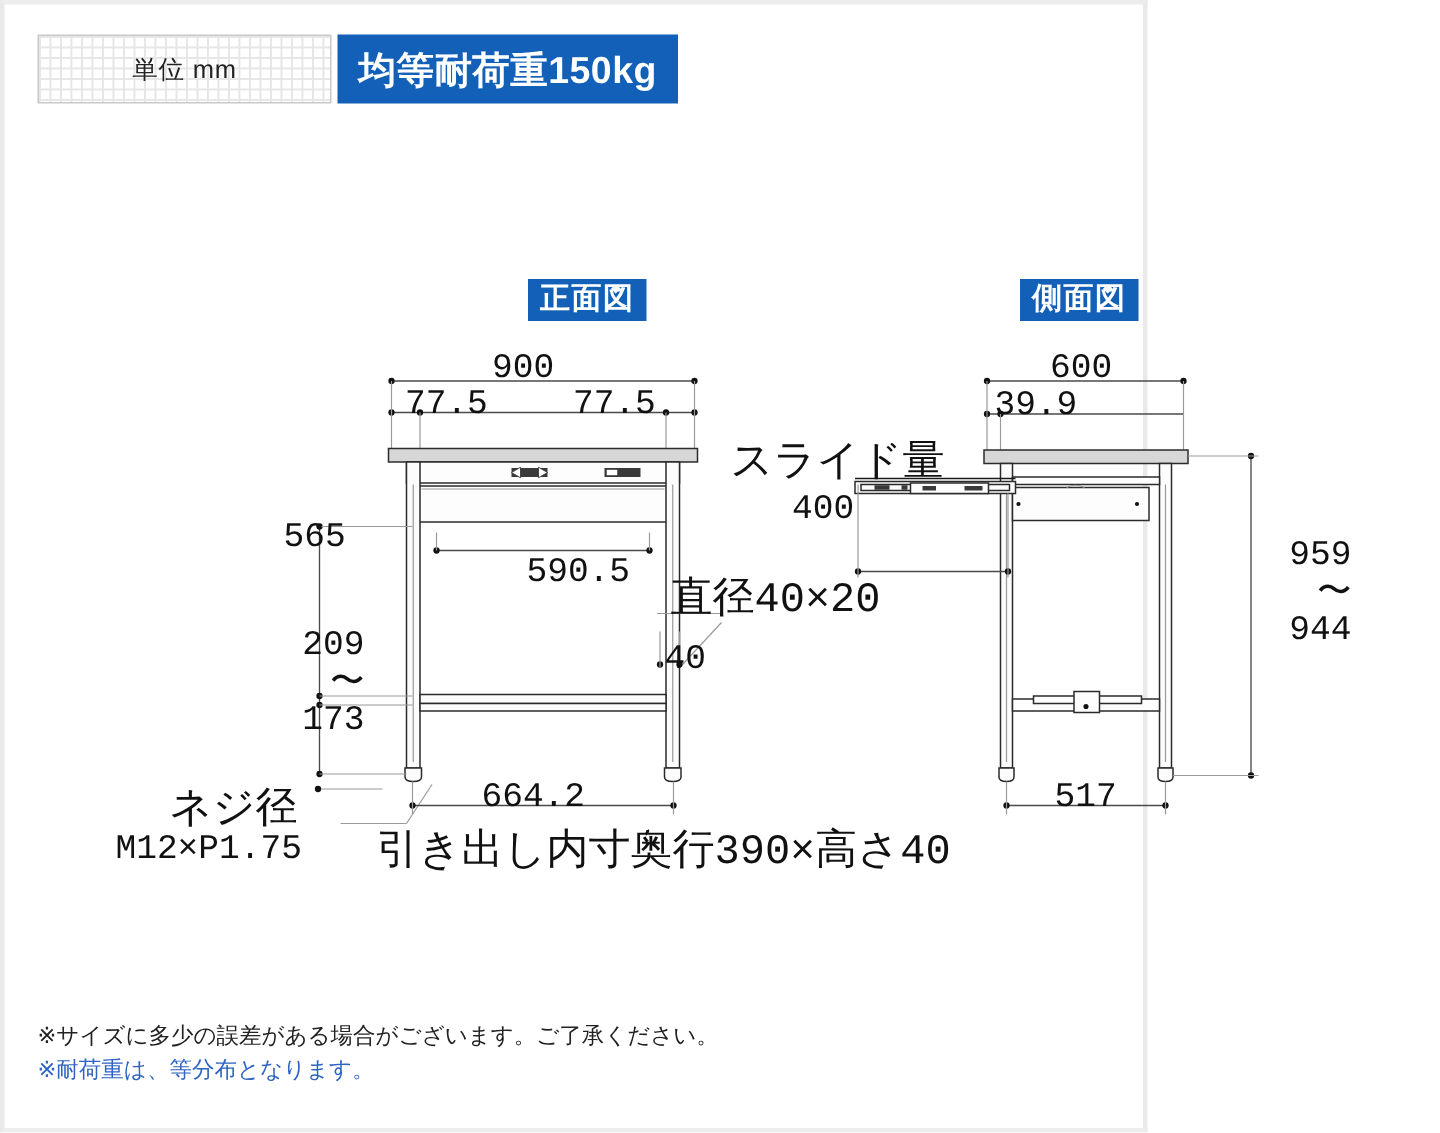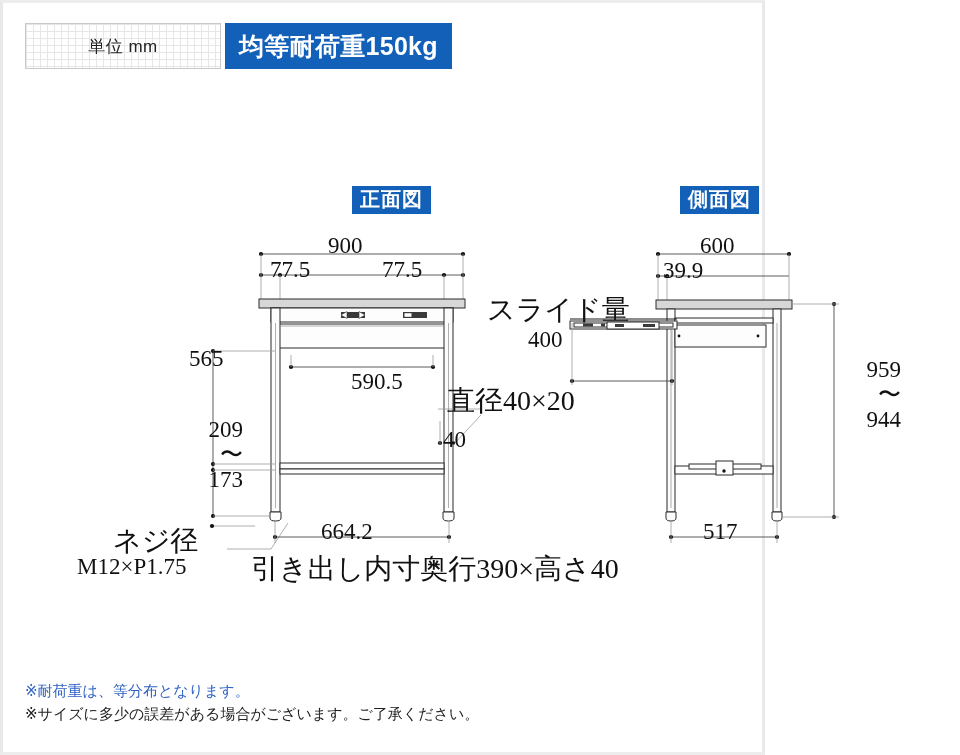--- a/index.html
+++ b/index.html
@@ -94,21 +94,21 @@
     pointer-events: none;
   }
 
   
   .dim {
     position: absolute;
     font-size: 23px;
     color: #111;
     white-space: nowrap;
     line-height: 1;
-    font-family: Liberation Serif, serif;
+    font-family: Liberation Mono, monospace;
   }
   .dim.jp { font-size: 28px; }
   .dim.stack {
     text-align: right;
     line-height: 1.08;
   }
 
   
   #notes {
     position: absolute;
@@ -321,17 +321,17 @@
   <div class="dim jp" style="left:484px; top:293px;">スライド量</div>
   <div class="dim" style="left:525px; top:325px;">400</div>
   <div class="dim stack" style="left:838px; top:355px; width:60px;">
     <div>959</div>
     <div>〜</div>
     <div>944</div>
   </div>
   <div class="dim" style="left:700px; top:517px;">517</div>
 
   <div id="notes">
+    <div id="note-2">※サイズに多少の誤差がある場合がございます。ご了承ください。</div>
     <div id="note-1">※耐荷重は、等分布となります。</div>
-    <div id="note-2">※サイズに多少の誤差がある場合がございます。ご了承ください。</div>
   </div>
 
 </div>
 
 </body></html>

